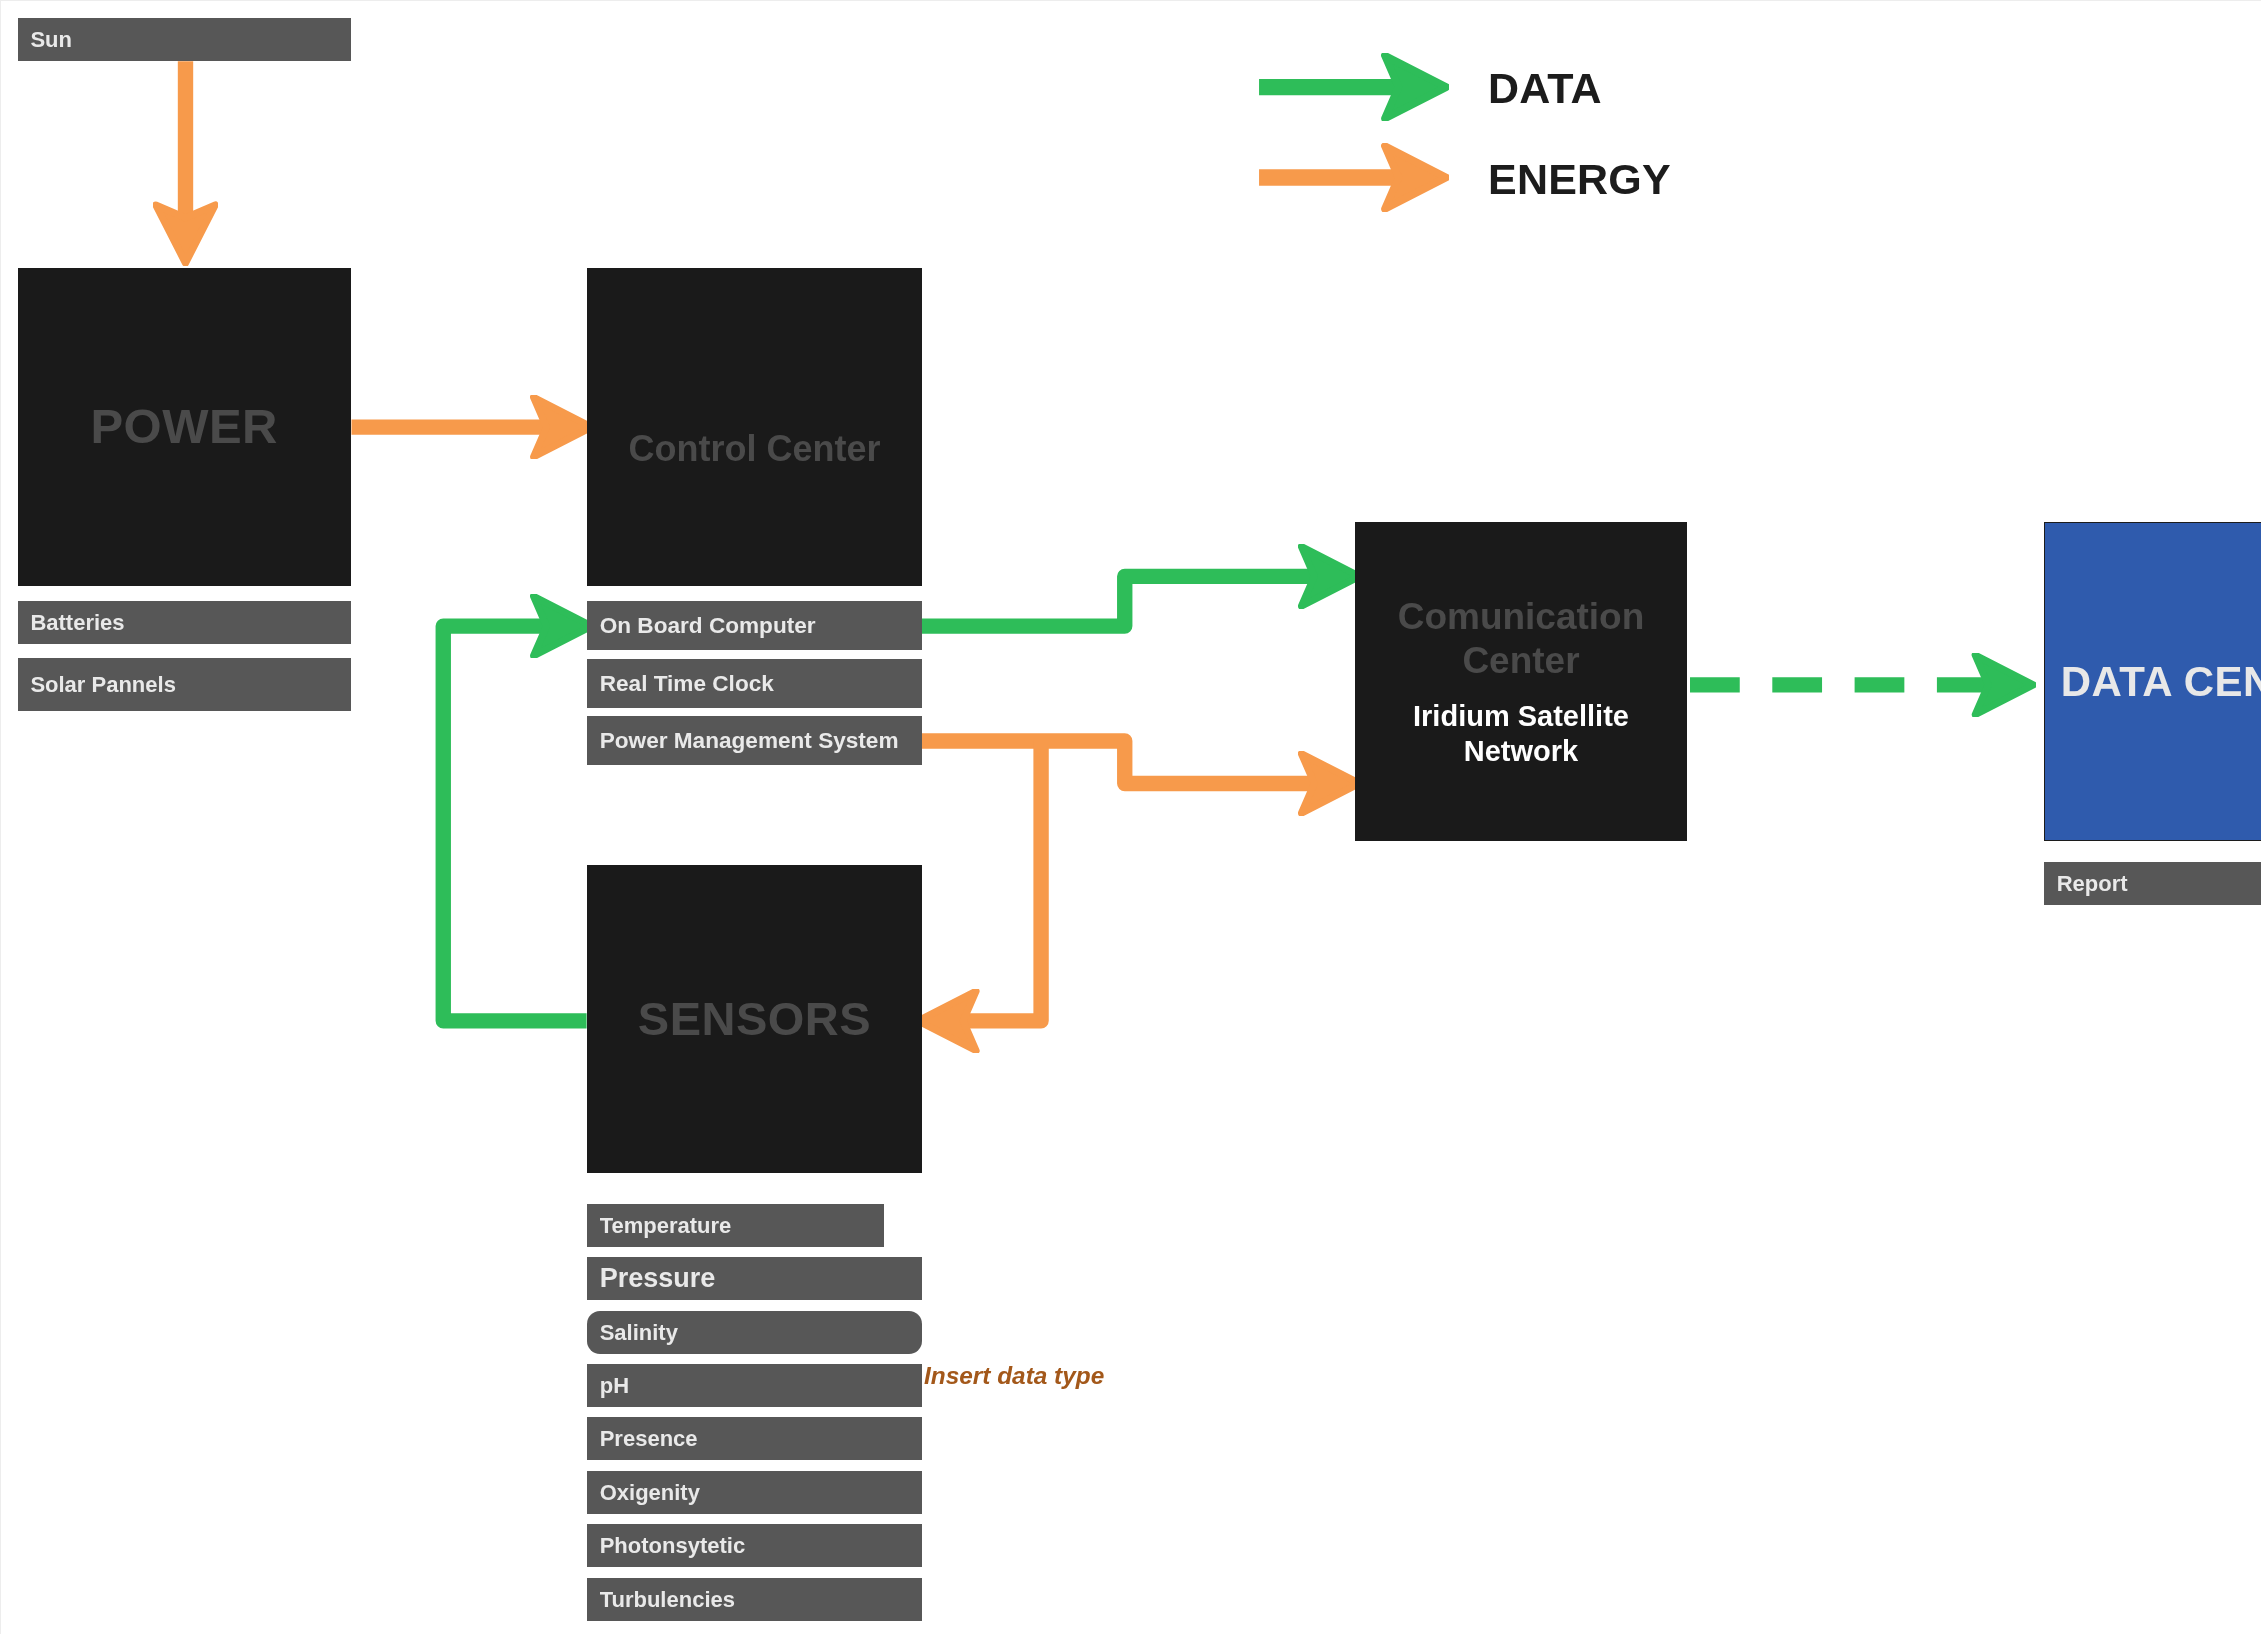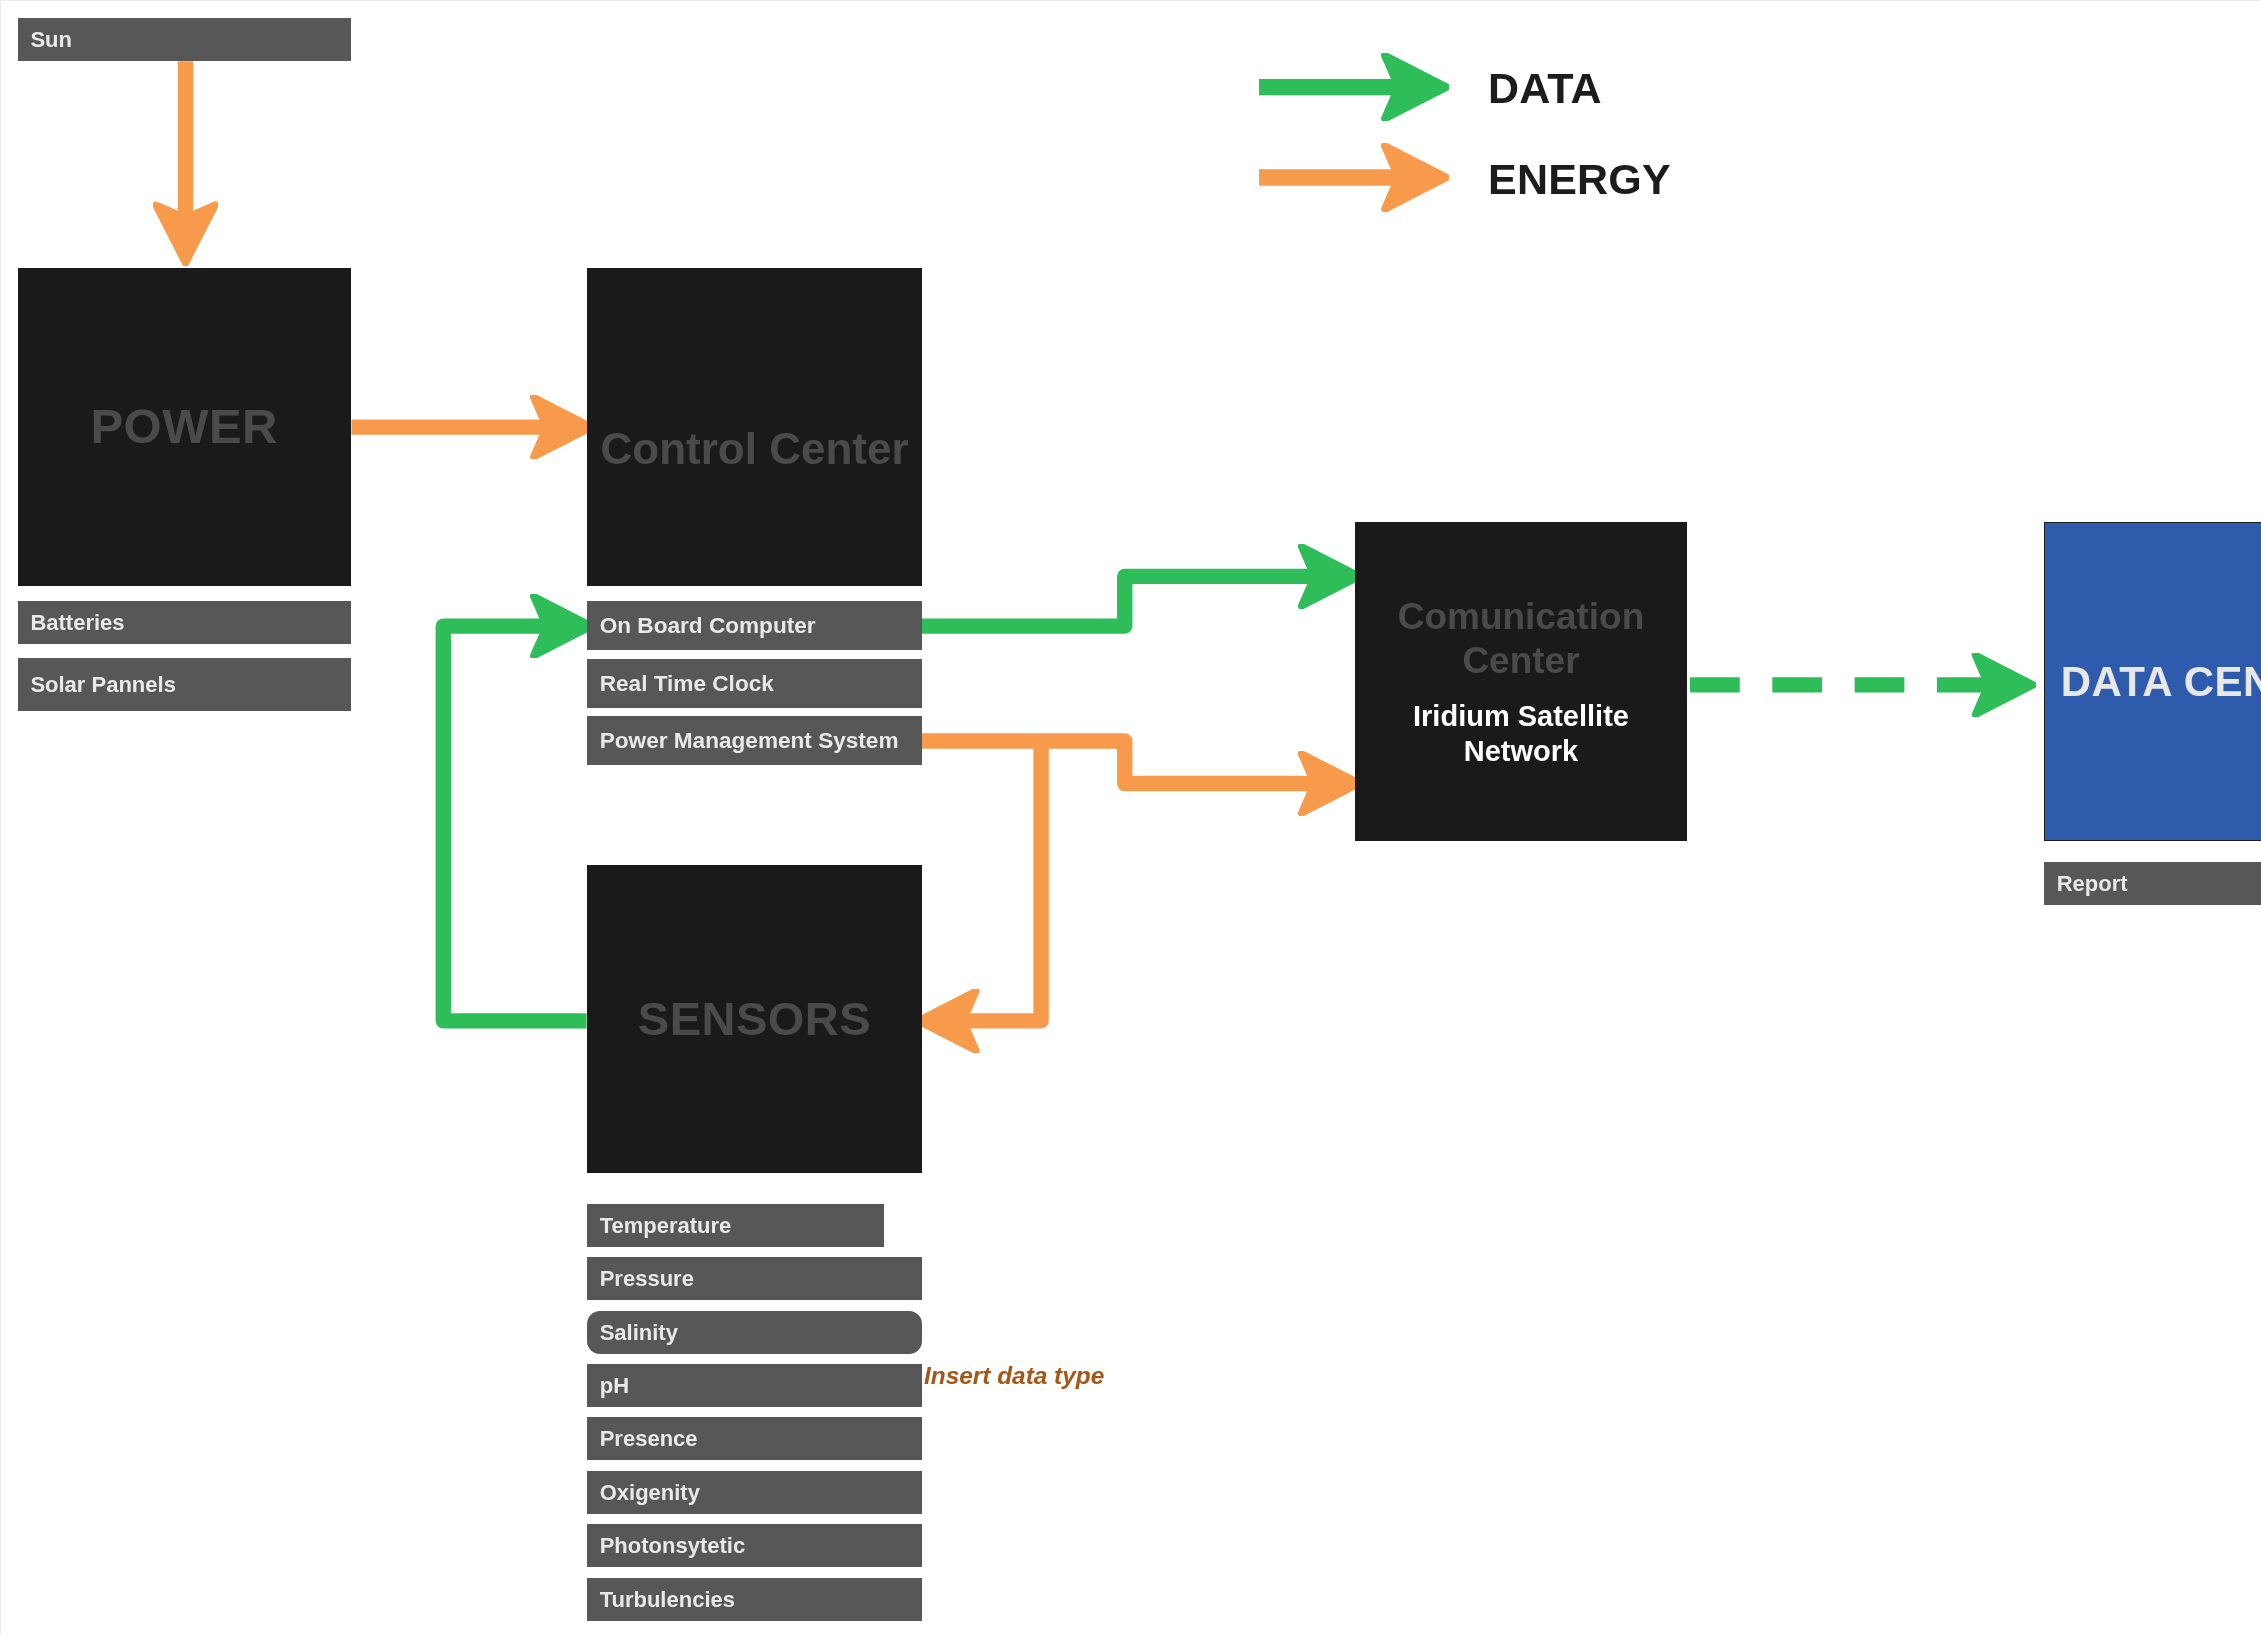--- a/index.html
+++ b/index.html
@@ -128,21 +128,21 @@
 
   <div class="node gray-bar" style="left:16.7px;top:600px;width:333px;height:43px;font-size:22px;">
     <span>Batteries</span>
   </div>
 
   <div class="node gray-bar" style="left:16.7px;top:657px;width:333px;height:53px;font-size:22px;">
     <span>Solar Pannels</span>
   </div>
 
   <div class="node dark-box" style="left:586px;top:267px;width:335px;height:318px;">
-    <span class="ghost-title" style="font-size:44px;letter-spacing:0;margin-top:44px;">Control Center</span>
+    <span class="ghost-title" style="font-size:36px;letter-spacing:0;margin-top:44px;">Control Center</span>
   </div>
 
   <div class="node gray-bar" style="left:586px;top:600px;width:335px;height:49px;font-size:22.6px;">
     <span>On Board Computer</span>
   </div>
 
   <div class="node gray-bar" style="left:586px;top:658px;width:335px;height:49px;font-size:22.6px;">
     <span>Real Time Clock</span>
   </div>
 
@@ -150,21 +150,21 @@
     <span>Power Management System</span>
   </div>
 
   <div class="node dark-box" style="left:586px;top:864px;width:335px;height:308px;">
     <span class="ghost-title" style="font-size:47px;">SENSORS</span>
   </div>
 
   <div class="node gray-bar" style="left:586px;top:1203px;width:297px;height:43px;font-size:22px;">
     <span>Temperature</span>
   </div>
-  <div class="node gray-bar" style="left:586px;top:1256px;width:335px;height:43px;font-size:22px;align-items:center;">
+  <div class="node gray-bar" style="left:586px;top:1256px;width:335px;height:43px;font-size:27px;align-items:center;">
     <span>Pressure</span>
   </div>
   <div class="node gray-bar" style="left:586px;top:1310px;width:335px;height:43px;font-size:22px;border-radius:13px;">
     <span>Salinity</span>
   </div>
   <div class="node gray-bar" style="left:586px;top:1363px;width:335px;height:43px;font-size:22px;">
     <span>pH</span>
   </div>
   <div class="node gray-bar" style="left:586px;top:1416px;width:335px;height:43px;font-size:22px;">
     <span>Presence</span>

